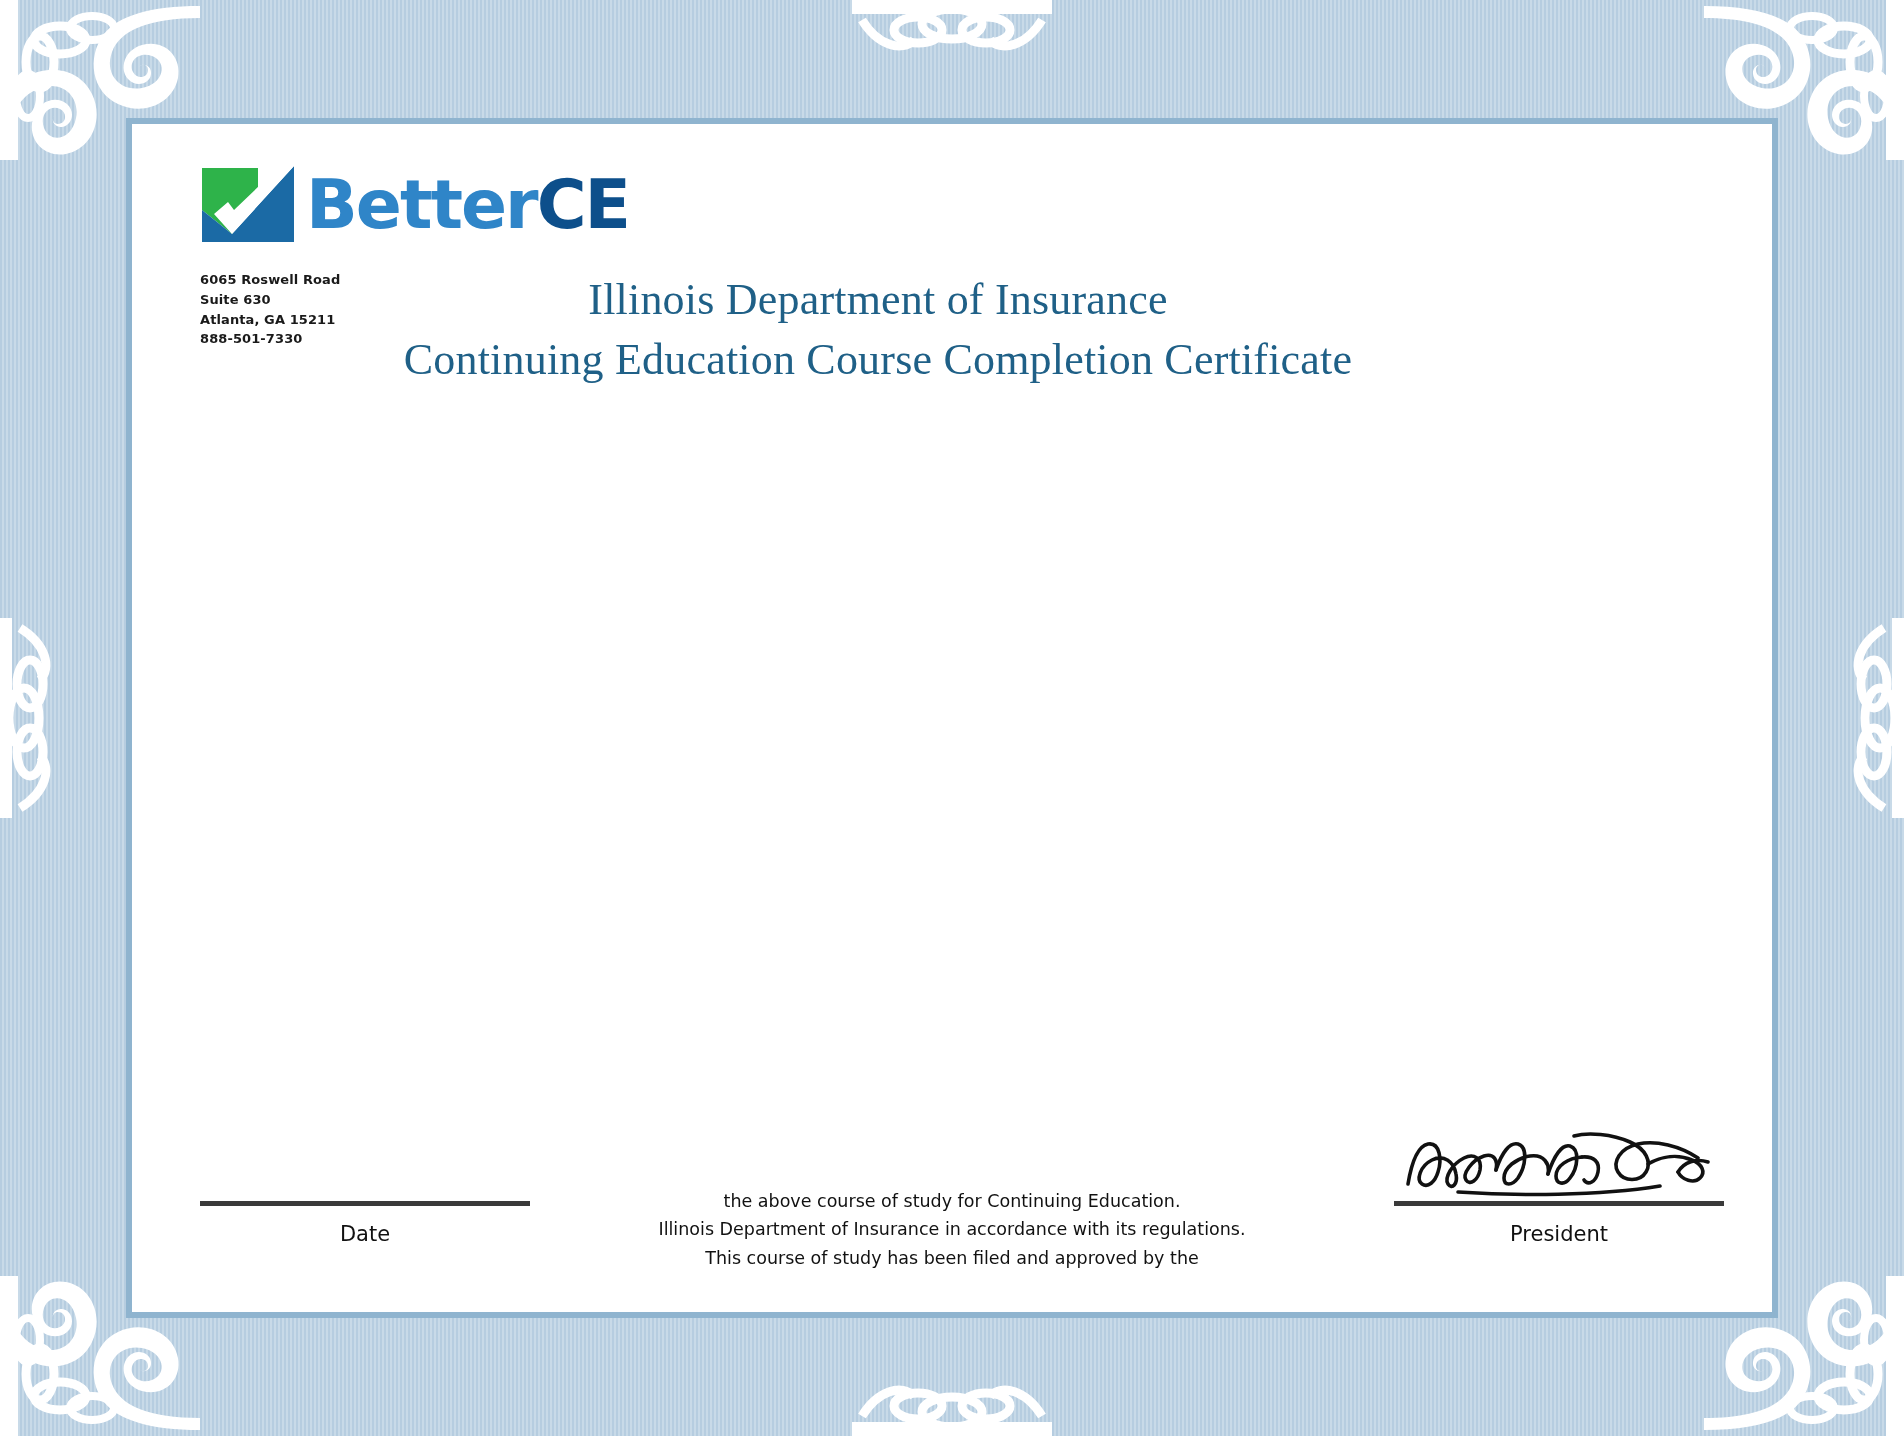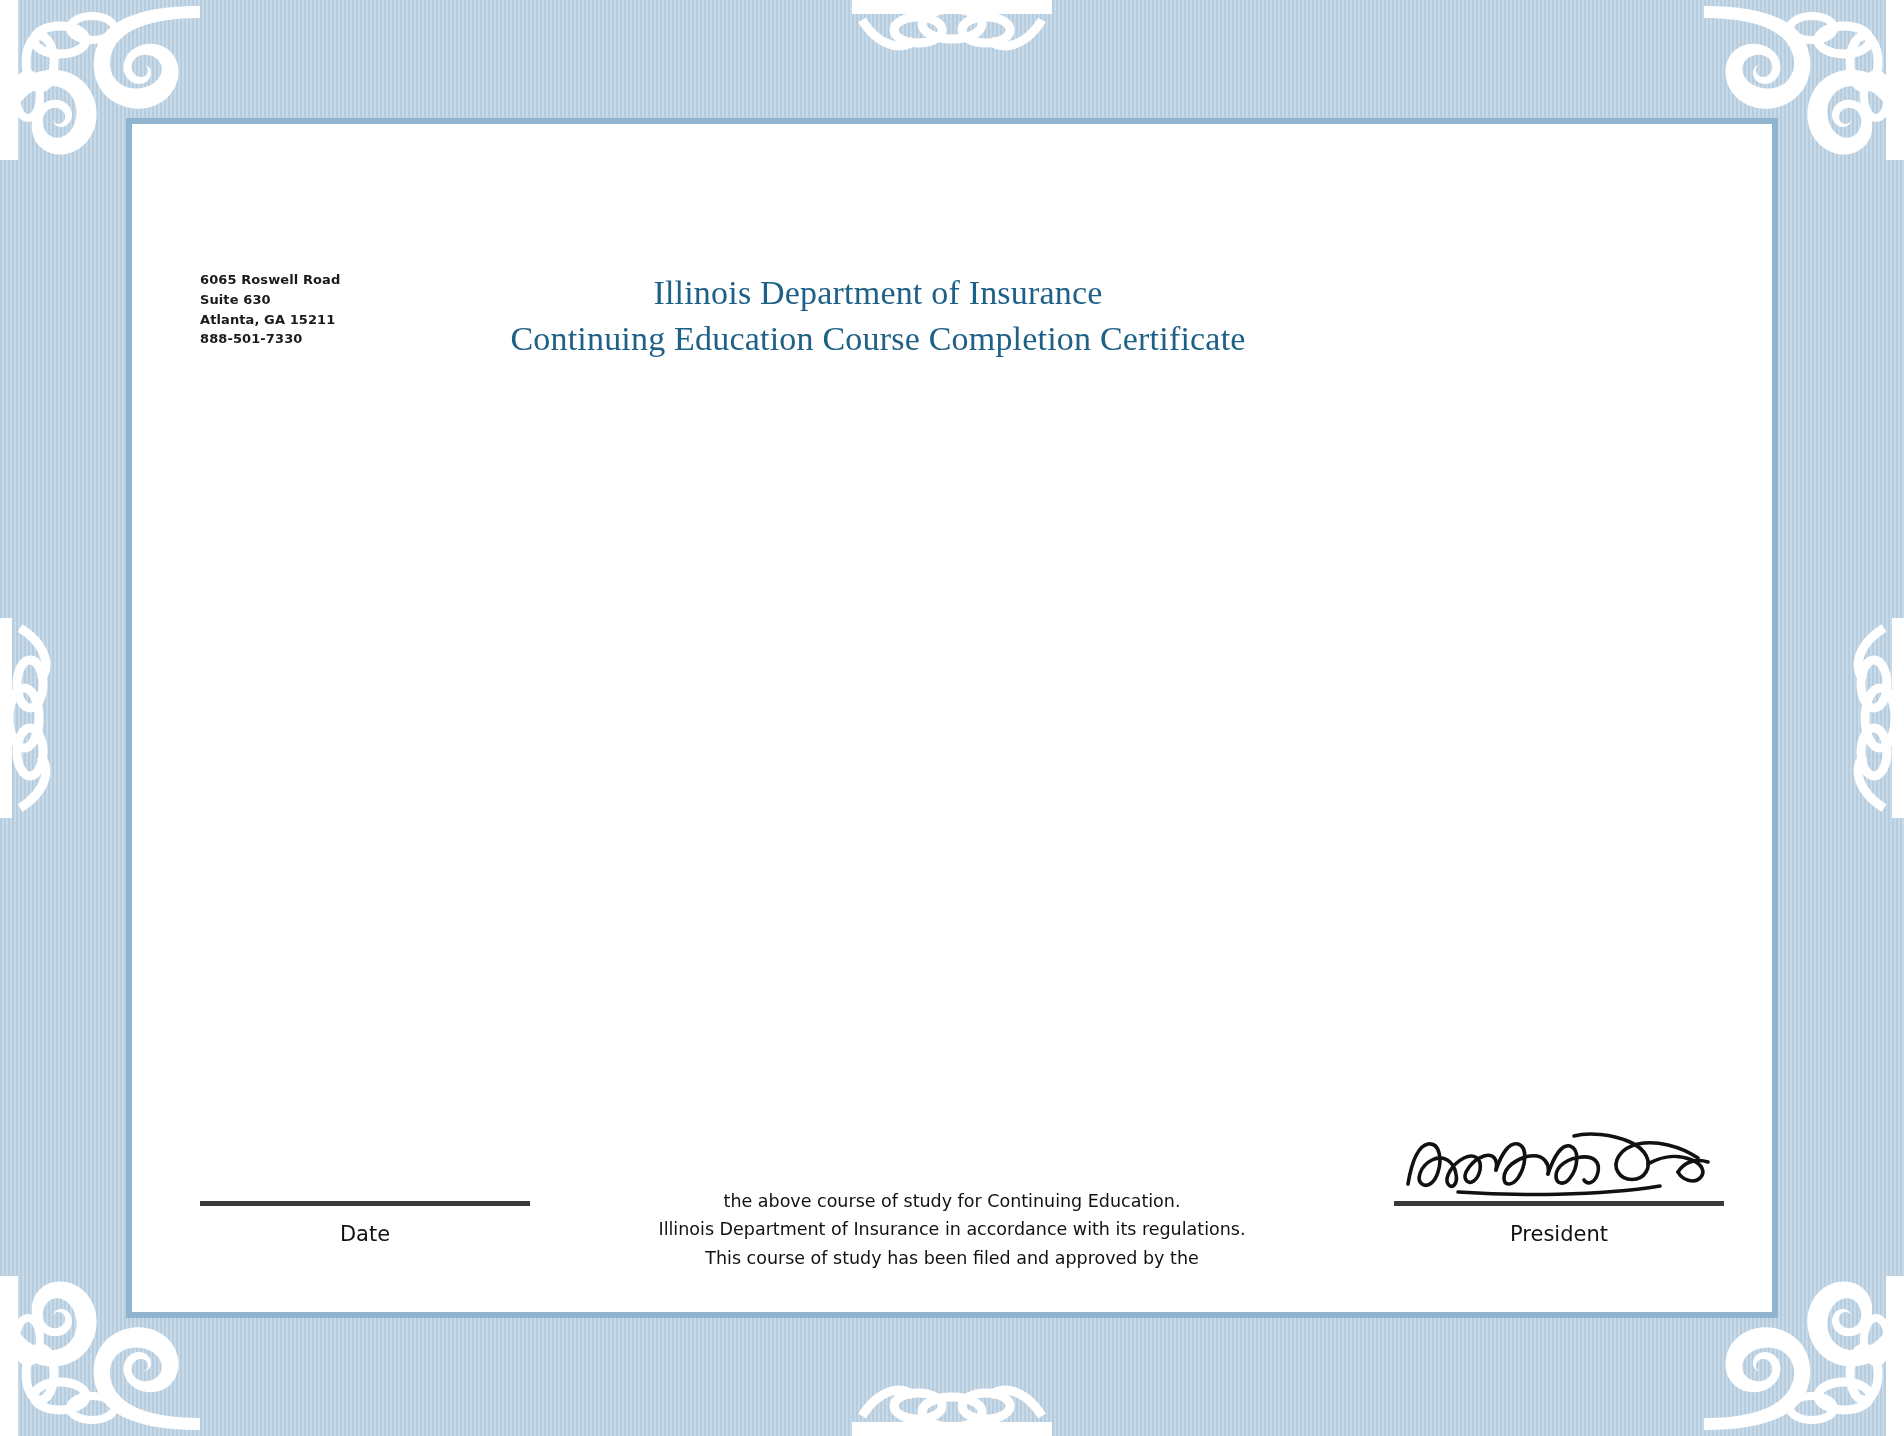--- a/index.html
+++ b/index.html
@@ -127,21 +127,21 @@
 
   
   .title-block {
     position: absolute;
     left: 240px;
     top: 140px;
     width: 1000px;
     text-align: center;
     color: #1f6087;
     font-family: "Liberation Serif", serif;
-    font-size: 34px;
+    font-size: 44px;
     line-height: 1.36;
     letter-spacing: 0.2px;
   }
 
   
   .footer {
     position: absolute;
     left: 0;
     right: 0;
     bottom: 24px;
@@ -306,20 +306,32 @@
       </g>
       <rect x="0" y="0" width="200" height="12" fill="#ffffff"></rect>
     </svg>
   </div>
 
   <div class="frame-inner-line"></div>
   <div class="frame-inner-line2"></div>
 
   <div class="content">
 
+    <div class="logo-wrap">
+      <div class="logo-mark">
+        <svg width="102" height="86" viewBox="0 0 102 86">
+          <path d="M4,6 L60,6 L60,34 L34,72 L4,48 Z" fill="#2eb34a"></path>
+          <path d="M4,48 L34,72 L96,4 L96,80 L4,80 Z" fill="#1b6aa5"></path>
+          <path d="M96,4 L34,72 L16,52 L30,40 L36,48 L84,2 Z" fill="#ffffff"></path>
+        </svg>
+      </div>
+      <div class="logo-text">
+        <span class="logo-better">Better</span><span class="logo-ce">CE</span>
+      </div>
+    </div>
 
     <div class="address">
       <div>6065 Roswell Road</div>
       <div>Suite 630</div>
       <div>Atlanta, GA 15211</div>
       <div>888-501-7330</div>
     </div>
 
     <div class="title-block">
       <div>Illinois Department of Insurance</div>

